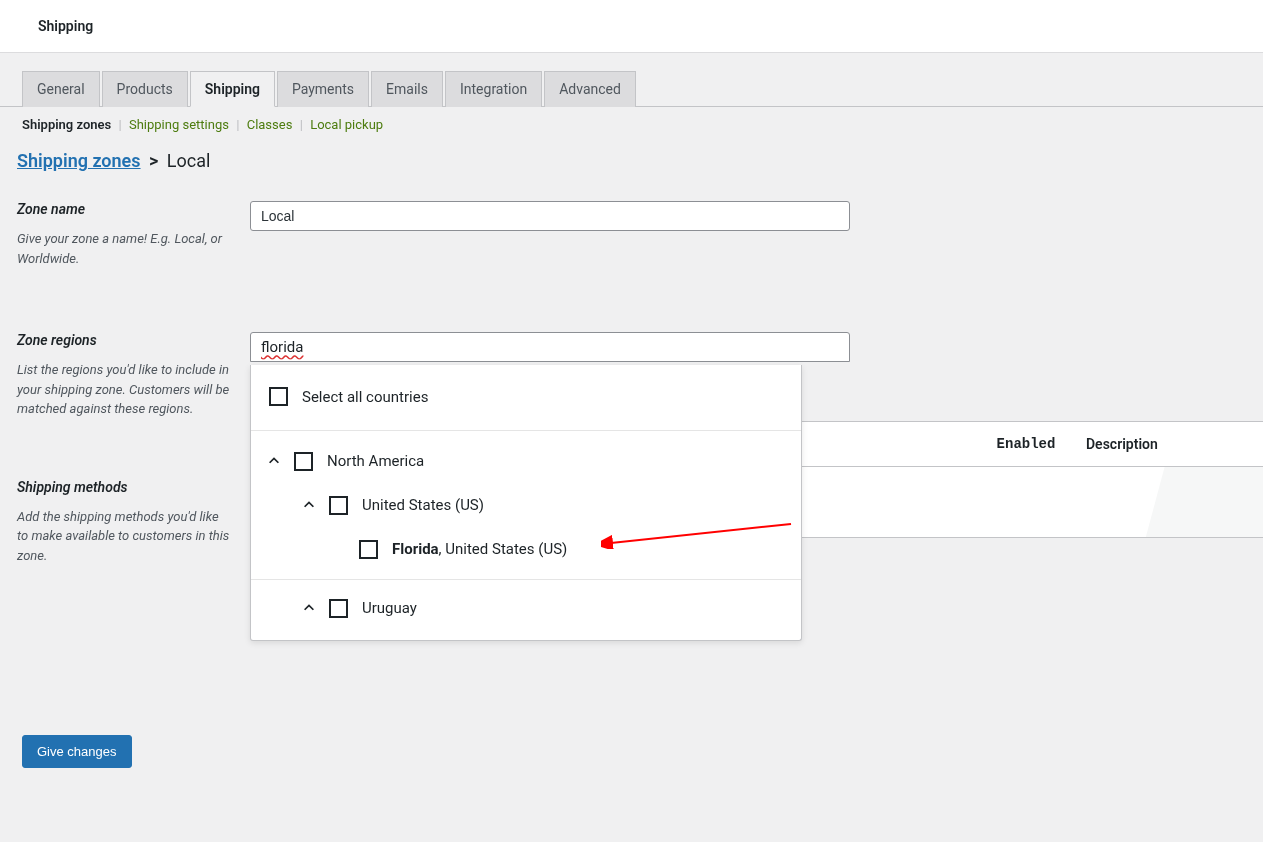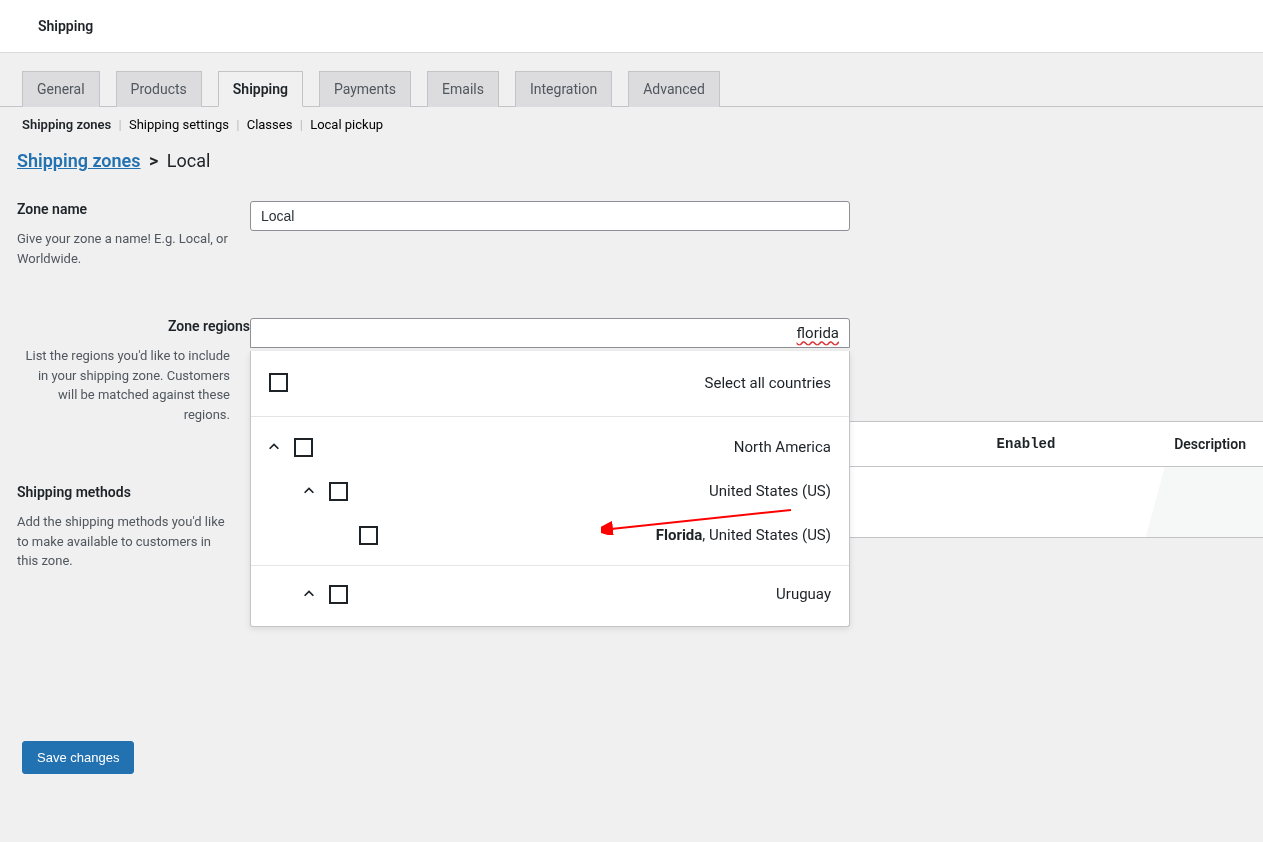--- a/index.html
+++ b/index.html
@@ -1,61 +1,61 @@
 <!DOCTYPE html>
 <html><head>
 <meta charset="utf-8">
 <style>
   * { box-sizing: border-box; margin: 0; padding: 0; }
   body { font-family: -apple-system, BlinkMacSystemFont, "Segoe UI", Roboto, Arial, sans-serif; font-size: 13px; color: #1d2327; background: #fff; }
   .top-header { padding: 18px 0 18px 38px; font-weight: 600; font-size: 14px; background: #fff; }
   .content-wrap { background: #f0f0f1; border-top: 1px solid #dcdcde; min-height: 790px; padding: 0 0 30px 0; position: relative; }
-  .tabs { display: flex; gap: 16px; padding: 18px 0 0 22px; border-bottom: 1px solid #c3c4c7; }
+  .tabs { display: flex; gap: 2px; padding: 18px 0 0 22px; border-bottom: 1px solid #c3c4c7; }
   .tab { background: #dcdcde; border: 1px solid #c3c4c7; border-bottom: none; padding: 9px 14px; font-size: 14px; color: #50575e; cursor: pointer; margin-bottom: -1px; }
   .tab.active { background: #f0f0f1; border-bottom: 1px solid #f0f0f1; font-weight: 600; color: #1d2327; }
   .subtabs { padding: 10px 0 0 22px; font-size: 13px; }
   .subtabs span { color: #1d2327; font-weight: 600; }
-  .subtabs a { color: #000000; text-decoration: none; cursor: pointer; }
+  .subtabs a { color: #4d7c0f; text-decoration: none; cursor: pointer; }
   .subtabs .sep { color: #c3c4c7; margin: 0 4px; }
   .breadcrumb { padding: 18px 8px 0 17px; font-size: 18px; }
   .breadcrumb a { color: #2271b1; text-decoration: underline; font-weight: 600; }
   .breadcrumb .arrow { color: #1d2327; font-weight: 600; margin: 0 4px; }
   .breadcrumb .current { color: #1d2327; }
   .form-area { padding: 30px 17px 0 17px; position: relative; }
   .row { display: flex; align-items: flex-start; margin-bottom: 60px; }
   .row.short { margin-bottom: 40px; }
-  .label-col { width: 233px; flex-shrink: 0; }
+  .label-col { width: 233px; flex-shrink: 0; font-style: italic; }
   .label-col .lbl { font-weight: 600; font-size: 14px; display: block; margin-bottom: 12px; }
   .label-col .desc { font-size: 13px; color: #50575e; line-height: 1.5; padding-right: 20px; }
   .control-col { flex: 1; position: relative; }
   input.text-input { width: 600px; padding: 6px 10px; border: 1px solid #8c8f94; border-radius: 3px; font-size: 14px; background: #fff; color: #2c3338; }
   .search-input-box { width: 600px; padding: 5px 10px; border: 1px solid #8c8f94; border-radius: 3px 3px 0 0; font-size: 14px; background: #fff; }
   .search-input-box .search-text { font-size: 15px; color: #1d2327; text-decoration: underline; text-decoration-color: #dc3232; text-decoration-style: wavy; text-underline-offset: 2px; }
-  .dropdown-panel { position: absolute; top: 33px; left: 0; width: 600px; background: #fff; border: 1px solid #c3c4c7; border-top: none; border-radius: 0 0 3px 3px; box-shadow: 0 2px 6px rgba(0,0,0,0.1); z-index: 100; }
+  .dropdown-panel { position: absolute; top: 33px; left: 0; width: 552px; background: #fff; border: 1px solid #c3c4c7; border-top: none; border-radius: 0 0 3px 3px; box-shadow: 0 2px 6px rgba(0,0,0,0.1); z-index: 100; }
   .dropdown-scroll { max-height: 370px; overflow-y: scroll; padding: 10px 0; }
   .dropdown-scroll::-webkit-scrollbar { width: 14px; }
   .dropdown-scroll::-webkit-scrollbar-track { background: #fafafa; }
   .dropdown-scroll::-webkit-scrollbar-thumb { background: #a7aaad; border-radius: 7px; border: 3px solid #fafafa; }
   .dd-item { display: flex; align-items: center; padding: 12px 18px; font-size: 15px; color: #1d2327; cursor: pointer; }
   .dd-item.sep-top { border-top: 1px solid #e5e5e5; margin-top: 6px; padding-top: 20px; }
   .dd-item.sep-top.first { border-top: 1px solid #e5e5e5; margin-top: 12px; }
   .dd-item.bordered-bot { border-bottom: 1px solid #e5e5e5; padding-bottom: 20px; margin-bottom: 6px; }
   .dd-chevron { width: 20px; height: 20px; display: flex; align-items: center; justify-content: center; margin-right: 10px; }
   .dd-chevron.spacer { visibility: hidden; }
   .dd-chevron svg { width: 14px; height: 14px; stroke: #1d2327; stroke-width: 2; fill: none; }
   .dd-check { width: 19px; height: 19px; border: 2px solid #1d2327; margin-right: 14px; flex-shrink: 0; }
   .dd-label { flex: 1; }
   .dd-label strong { font-weight: 700; }
   .indent-1 { padding-left: 48px; }
   .indent-2 { padding-left: 78px; }
   .indent-0 { padding-left: 13px; }
   .shipping-table { position: absolute; left: 250px; right: -3px; top: 250px; }
   .shipping-table .theader { display: flex; border-top: 1px solid #c3c4c7; border-bottom: 1px solid #c3c4c7; background: #fff; padding: 14px 20px; font-weight: 600; font-size: 14px; }
   .shipping-table .col-enabled { margin-left: auto; width: 120px; text-align: center; font-family: Liberation Mono, monospace; }
-  .shipping-table .col-desc { width: 160px; text-align: right; }
+  .shipping-table .col-desc { width: 160px; text-align: left; }
   .shipping-table .tbody { background: #fff; padding: 26px 20px; font-size: 15px; color: #1d2327; border-bottom: 1px solid #c3c4c7; position: relative; overflow: hidden; }
   .shipping-table .tbody .bg-deco { position: absolute; right: -10px; bottom: -30px; width: 120px; height: 120px; background: #f6f7f7; transform: rotate(15deg); }
   .save-btn { margin: 40px 0 0 5px; background: #2271b1; color: #fff; border: 1px solid #2271b1; padding: 8px 14px; border-radius: 3px; font-size: 13px; cursor: pointer; }
   .annotation-arrow { position: absolute; left: 610px; top: 37px; pointer-events: none; }
 </style>
 </head>
 <body>
 
 <div class="top-header">Shipping</div>
 
@@ -92,21 +92,21 @@
     <div class="row short">
       <div class="label-col">
         <span class="lbl">Zone name</span>
         <div class="desc">Give your zone a name! E.g. Local, or Worldwide.</div>
       </div>
       <div class="control-col">
         <input type="text" class="text-input" value="Local" style="">
       </div>
     </div>
 
-    <div class="row" style="margin-top:50px;text-align:right;">
+    <div class="row" style="margin-top:64px;">
       <div class="label-col">
         <span class="lbl">Zone regions</span>
         <div class="desc">List the regions you'd like to include in your shipping zone. Customers will be matched against these regions.</div>
       </div>
       <div class="control-col">
         <div class="search-input-box">
           <span class="search-text">florida</span>
         </div>
 
         <div class="dropdown-panel">
@@ -178,16 +178,16 @@
       <div class="theader">
         <div class="col-enabled">Enabled</div>
         <div class="col-desc">Description</div>
       </div>
       <div class="tbody">
         <div class="bg-deco"></div>
         <span>in the zone will see them.</span>
       </div>
     </div>
 
-    <button class="save-btn" style="margin-top:110px;">Save changes</button>
+    <button class="save-btn" style="margin-top:110px;">Give changes</button>
 
   </div>
 </div>
 
 </body></html>

